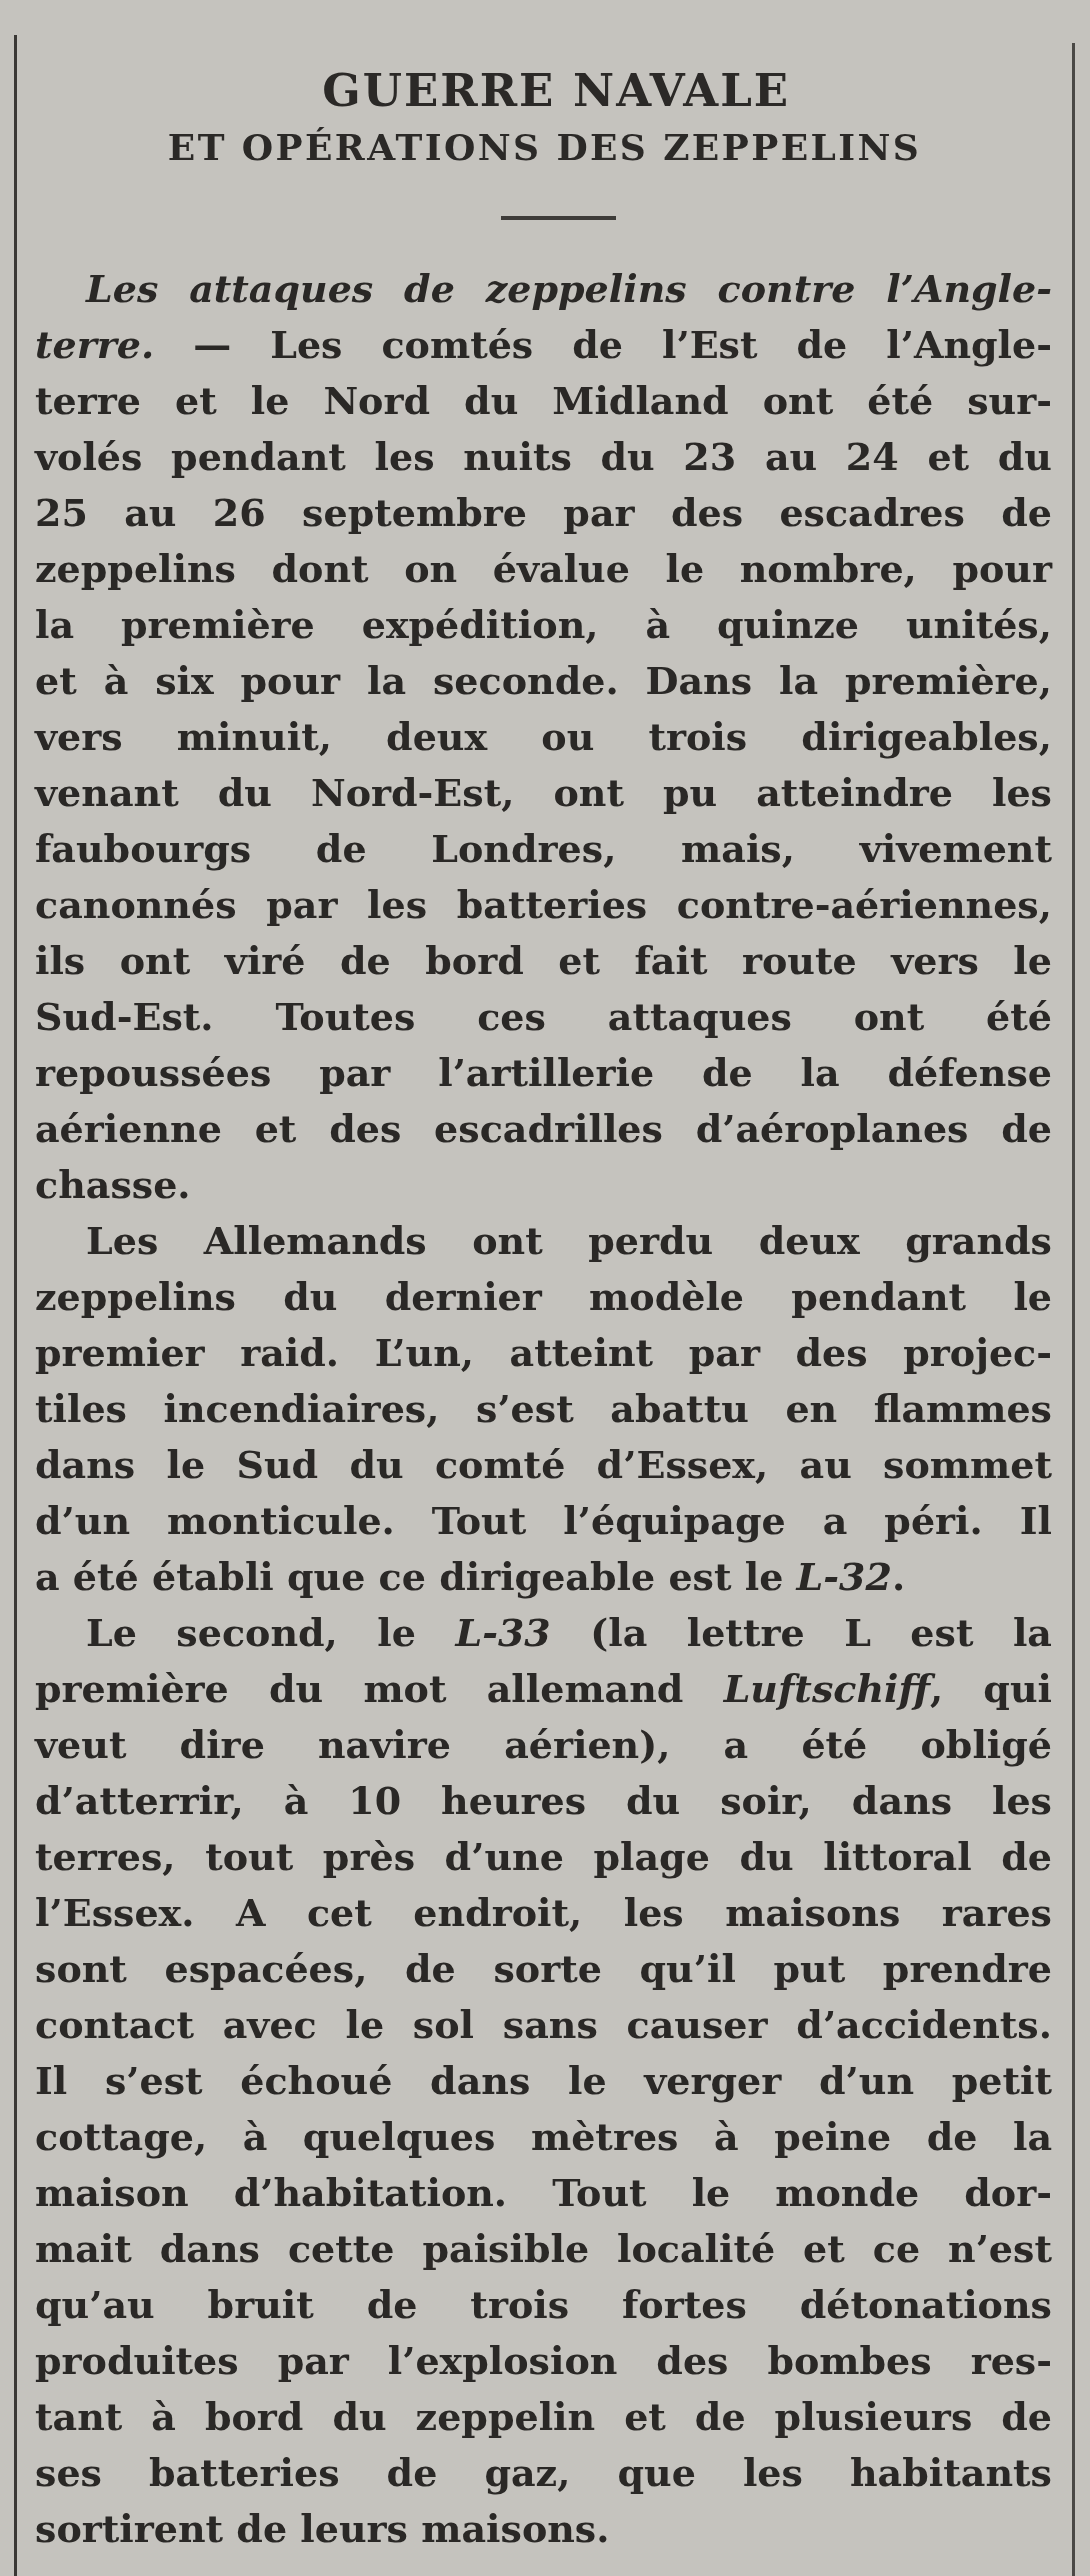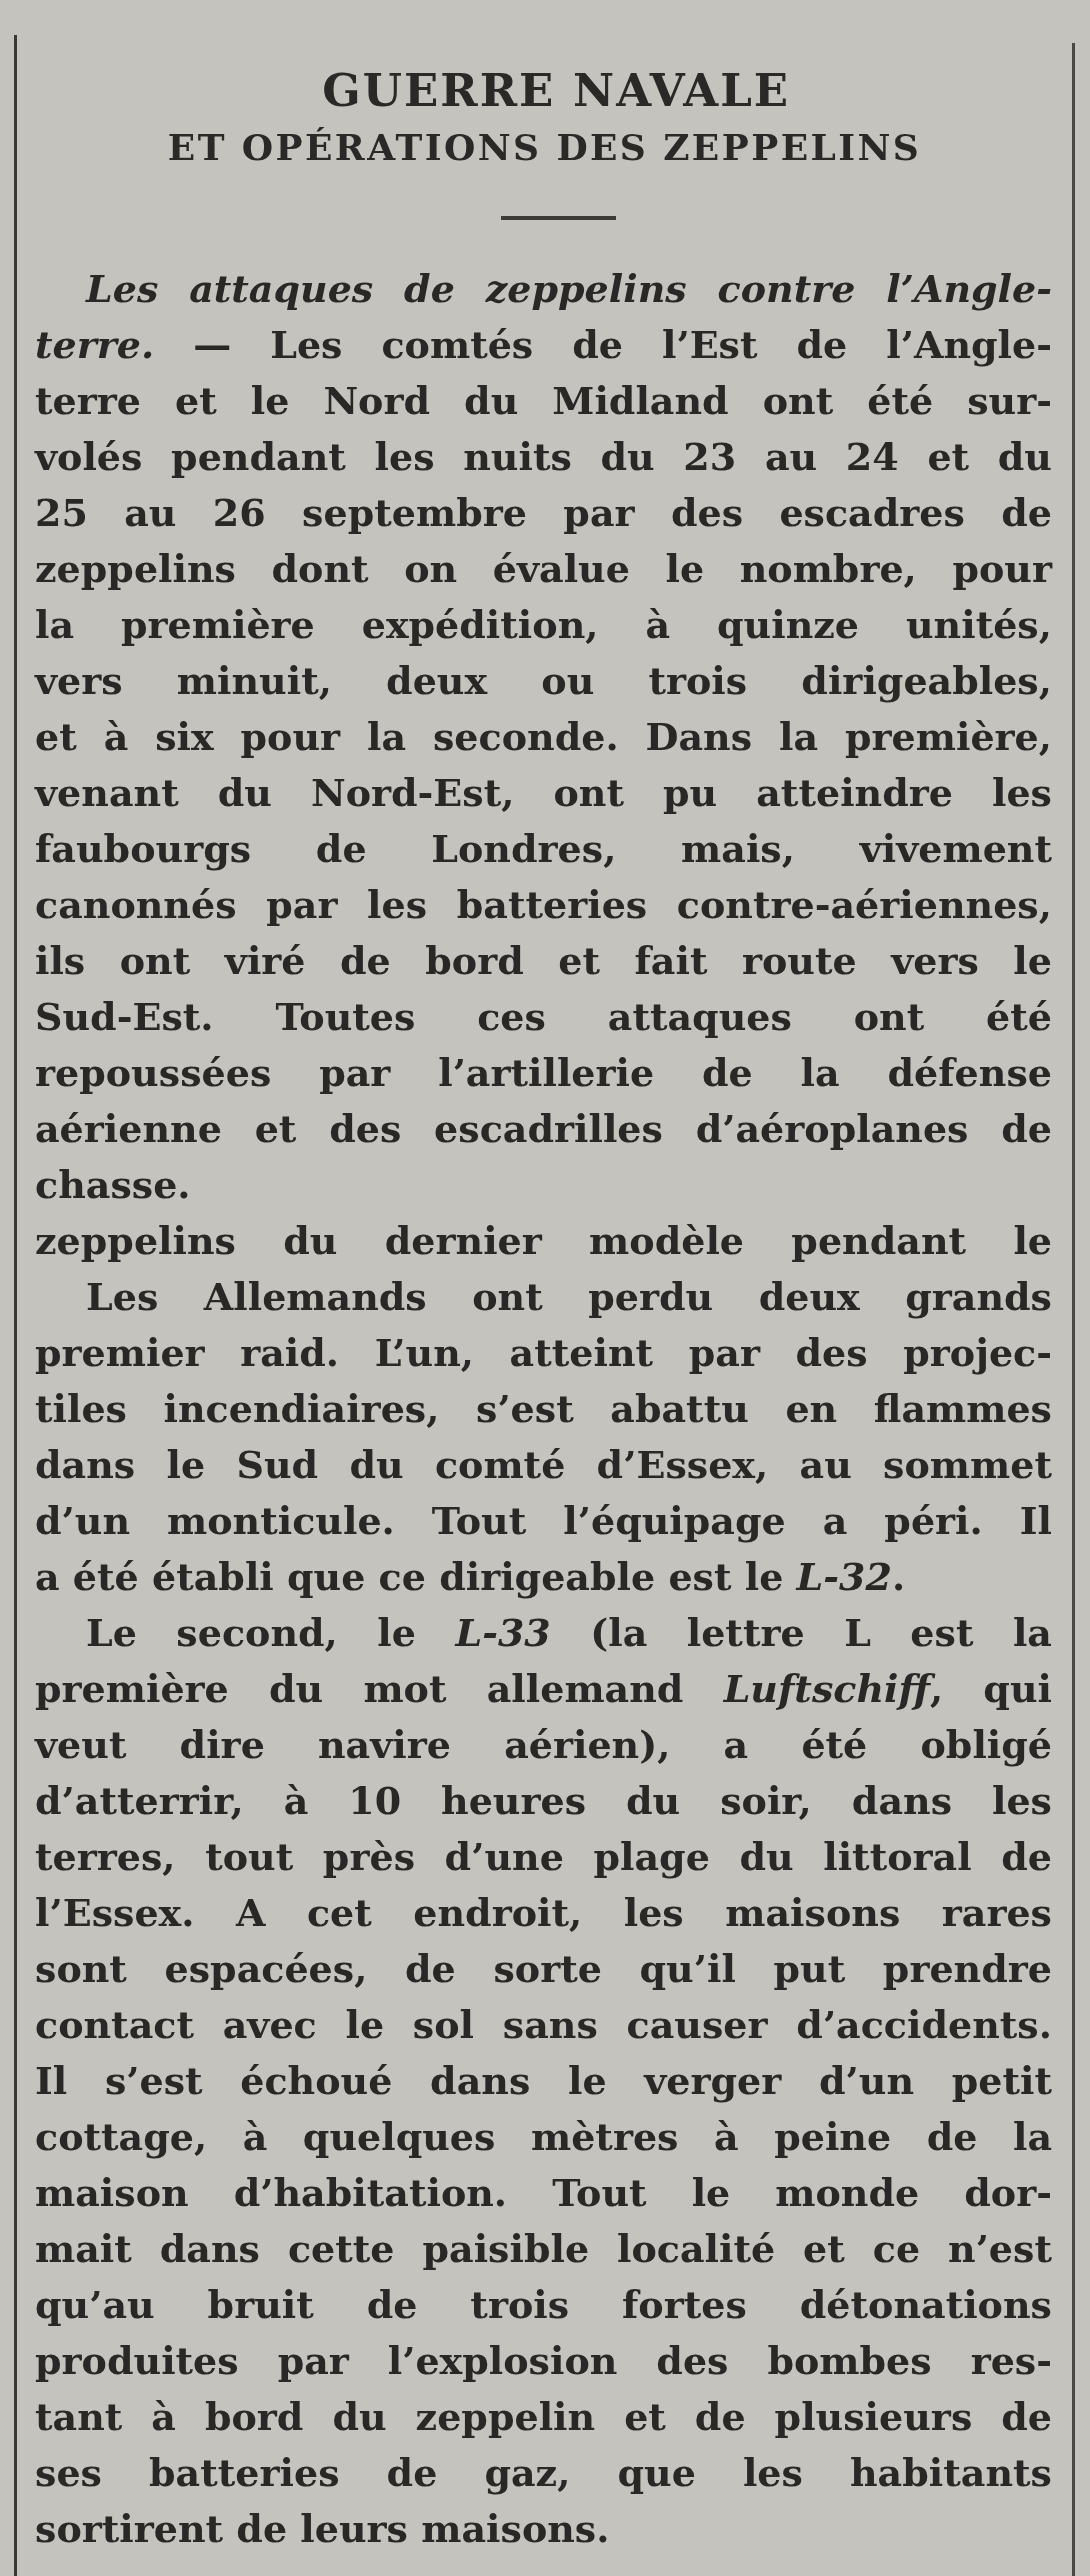--- a/index.html
+++ b/index.html
@@ -102,34 +102,34 @@
 
   <div class="body-text" id="body-text">
       <div>
         <span class="line indent"><span class="it">Les attaques de zeppelins contre l’Angle-</span></span>
         <span class="line"><span class="it">terre.</span><span> — Les comtés de l’Est de l’Angle-</span></span>
         <span class="line"><span>terre et le Nord du Midland ont été sur-</span></span>
         <span class="line"><span>volés pendant les nuits du 23 au 24 et du</span></span>
         <span class="line"><span>25 au 26 septembre par des escadres de</span></span>
         <span class="line"><span>zeppelins dont on évalue le nombre, pour</span></span>
         <span class="line"><span>la première expédition, à quinze unités,</span></span>
+        <span class="line"><span>et à six pour la seconde. Dans la première,</span></span>
         <span class="line"><span>vers minuit, deux ou trois dirigeables,</span></span>
-        <span class="line"><span>et à six pour la seconde. Dans la première,</span></span>
         <span class="line"><span>venant du Nord-Est, ont pu atteindre les</span></span>
         <span class="line"><span>faubourgs de Londres, mais, vivement</span></span>
         <span class="line"><span>canonnés par les batteries contre-aériennes,</span></span>
         <span class="line"><span>ils ont viré de bord et fait route vers le</span></span>
         <span class="line"><span>Sud-Est. Toutes ces attaques ont été</span></span>
         <span class="line"><span>repoussées par l’artillerie de la défense</span></span>
         <span class="line"><span>aérienne et des escadrilles d’aéroplanes de</span></span>
         <span class="line last"><span>chasse.</span></span>
       </div>
       <div>
+        <span class="line indent"><span>Les Allemands ont perdu deux grands</span></span>
         <span class="line"><span>zeppelins du dernier modèle pendant le</span></span>
-        <span class="line indent"><span>Les Allemands ont perdu deux grands</span></span>
         <span class="line"><span>premier raid. L’un, atteint par des projec-</span></span>
         <span class="line"><span>tiles incendiaires, s’est abattu en flammes</span></span>
         <span class="line"><span>dans le Sud du comté d’Essex, au sommet</span></span>
         <span class="line"><span>d’un monticule. Tout l’équipage a péri. Il</span></span>
         <span class="line last"><span>a été établi que ce dirigeable est le </span><span class="it">L-32</span><span>.</span></span>
       </div>
       <div>
         <span class="line indent"><span>Le second, le </span><span class="it">L-33</span><span> (la lettre L est la</span></span>
         <span class="line"><span>première du mot allemand </span><span class="it">Luftschiff</span><span>, qui</span></span>
         <span class="line"><span>veut dire navire aérien), a été obligé</span></span>

